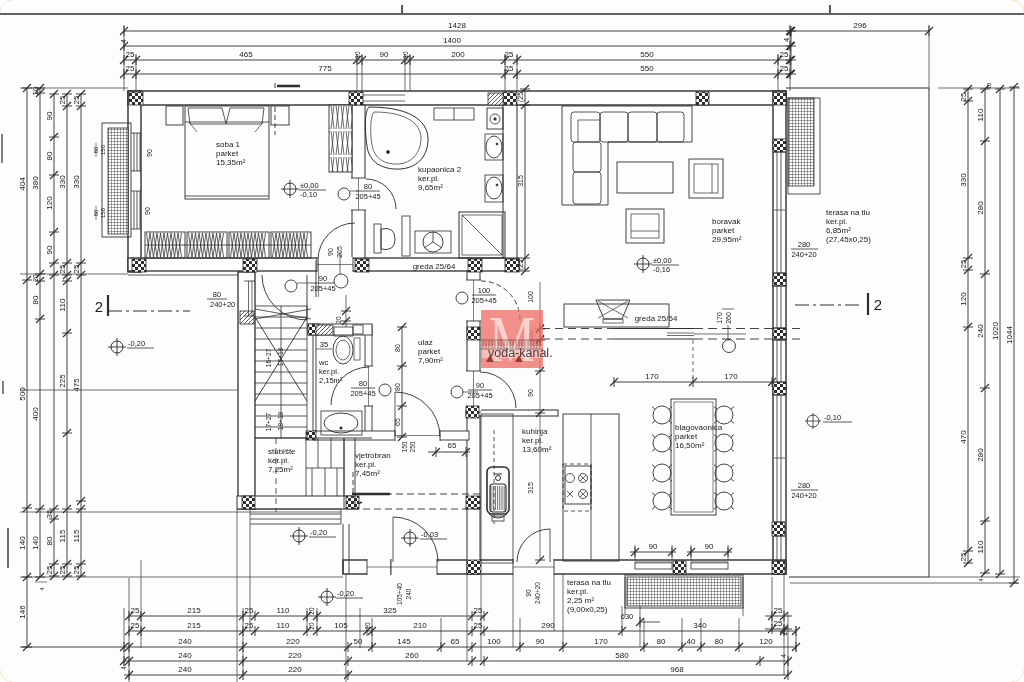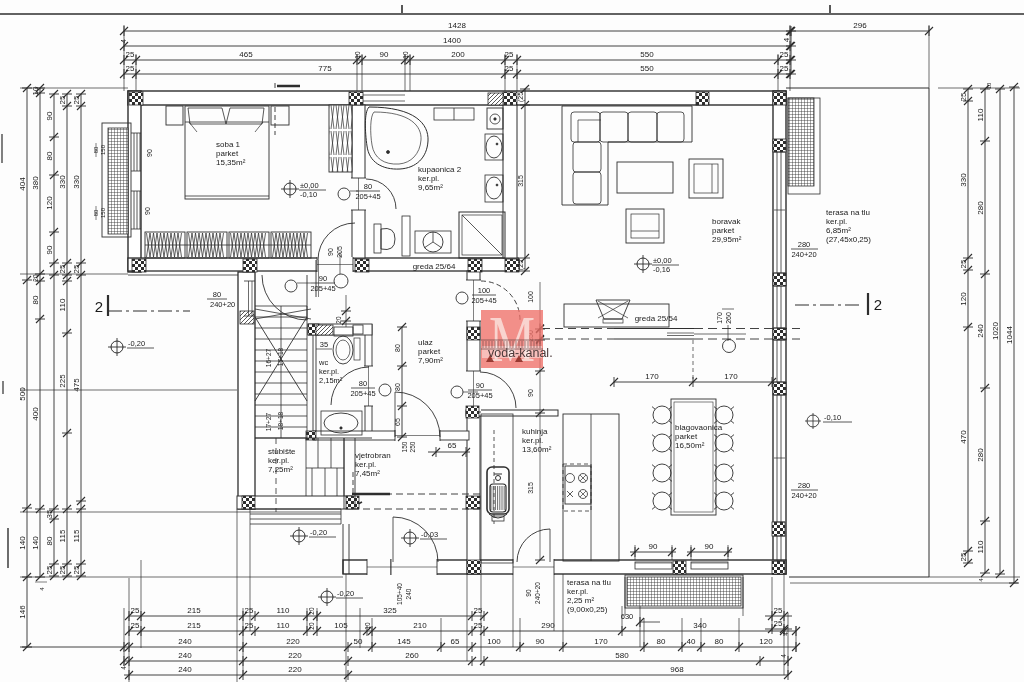--- a/index.html
+++ b/index.html
@@ -1,15 +1,15 @@
 <!DOCTYPE html>
 <html><head><meta charset="utf-8">
 <style>
 html,body{margin:0;padding:0;background:#fff;}
-#page{position:relative;width:1024px;height:682px;overflow:hidden;background:#f97316;}
+#page{position:relative;width:1024px;height:682px;overflow:hidden;background:#f97316;border-radius:13px;}
 </style></head>
 <body>
 <div id="page"><svg xmlns="http://www.w3.org/2000/svg" width="1024" height="682" viewBox="0 0 1024 682">
       <defs>
         <pattern id="chk" width="6" height="6" patternUnits="userSpaceOnUse">
           <rect width="6" height="6" fill="#fff"></rect>
           <rect width="3" height="3" fill="#2e2e2e"></rect>
           <rect x="3" y="3" width="3" height="3" fill="#2e2e2e"></rect>
         </pattern>
         <pattern id="grid" width="3" height="3" patternUnits="userSpaceOnUse">

